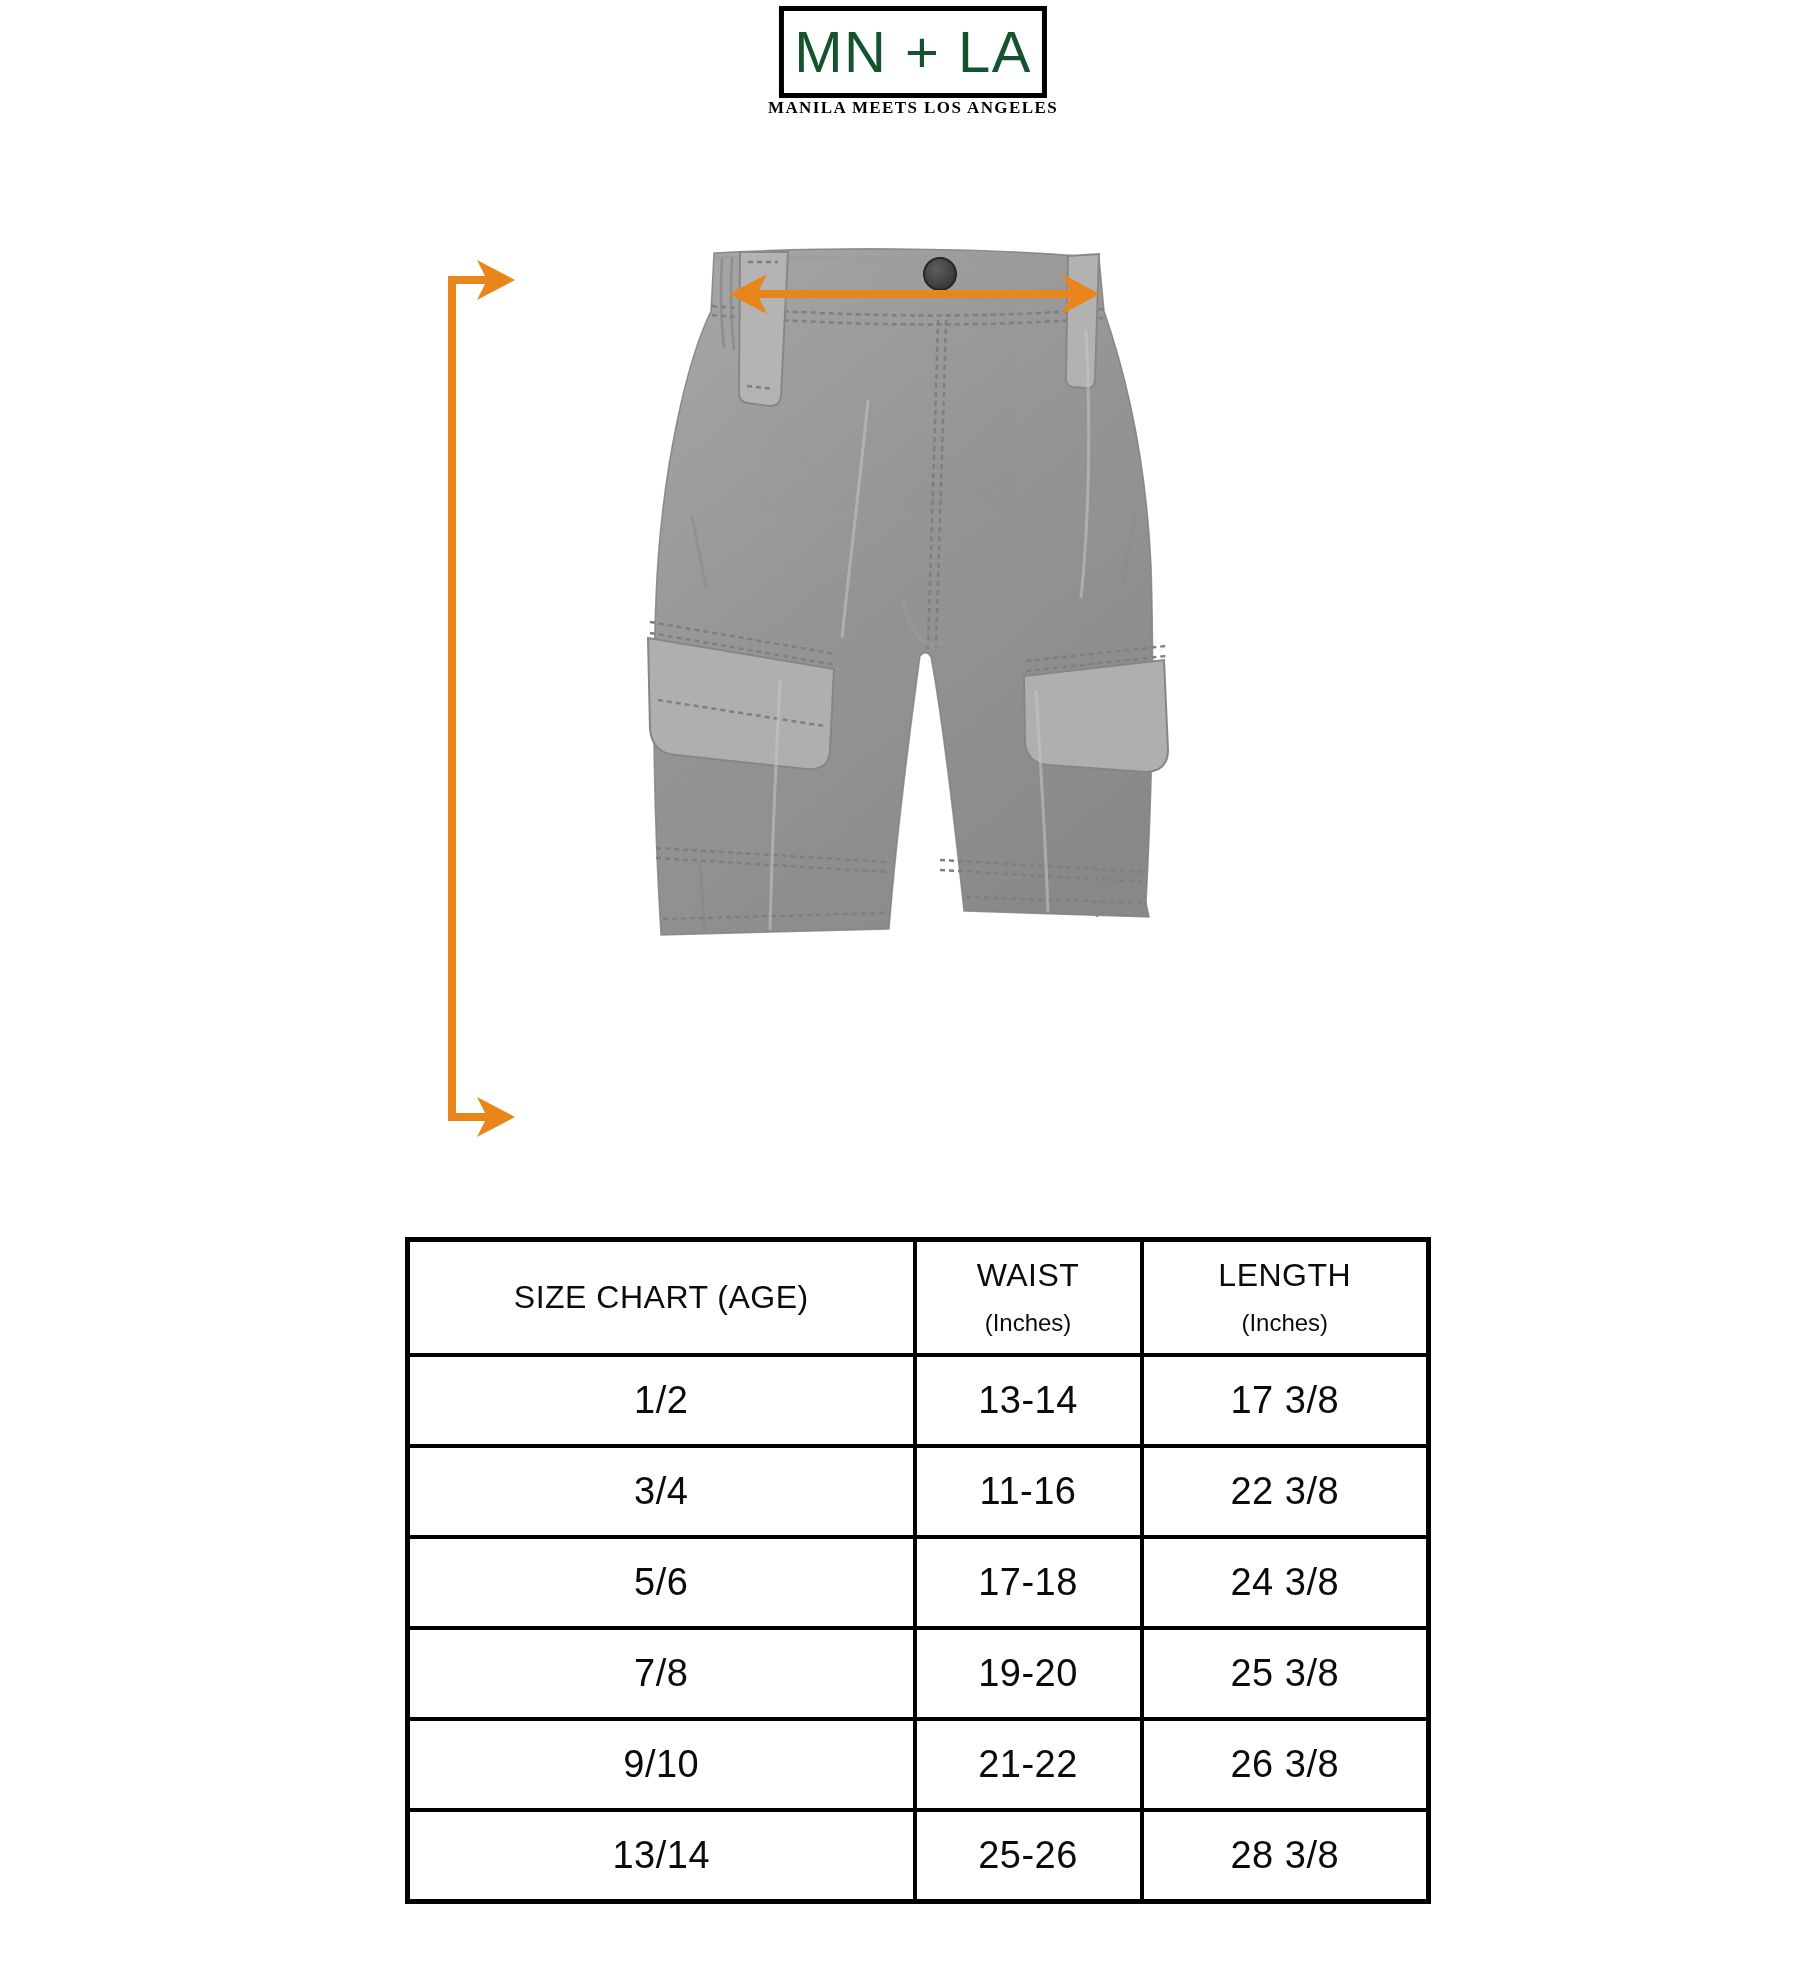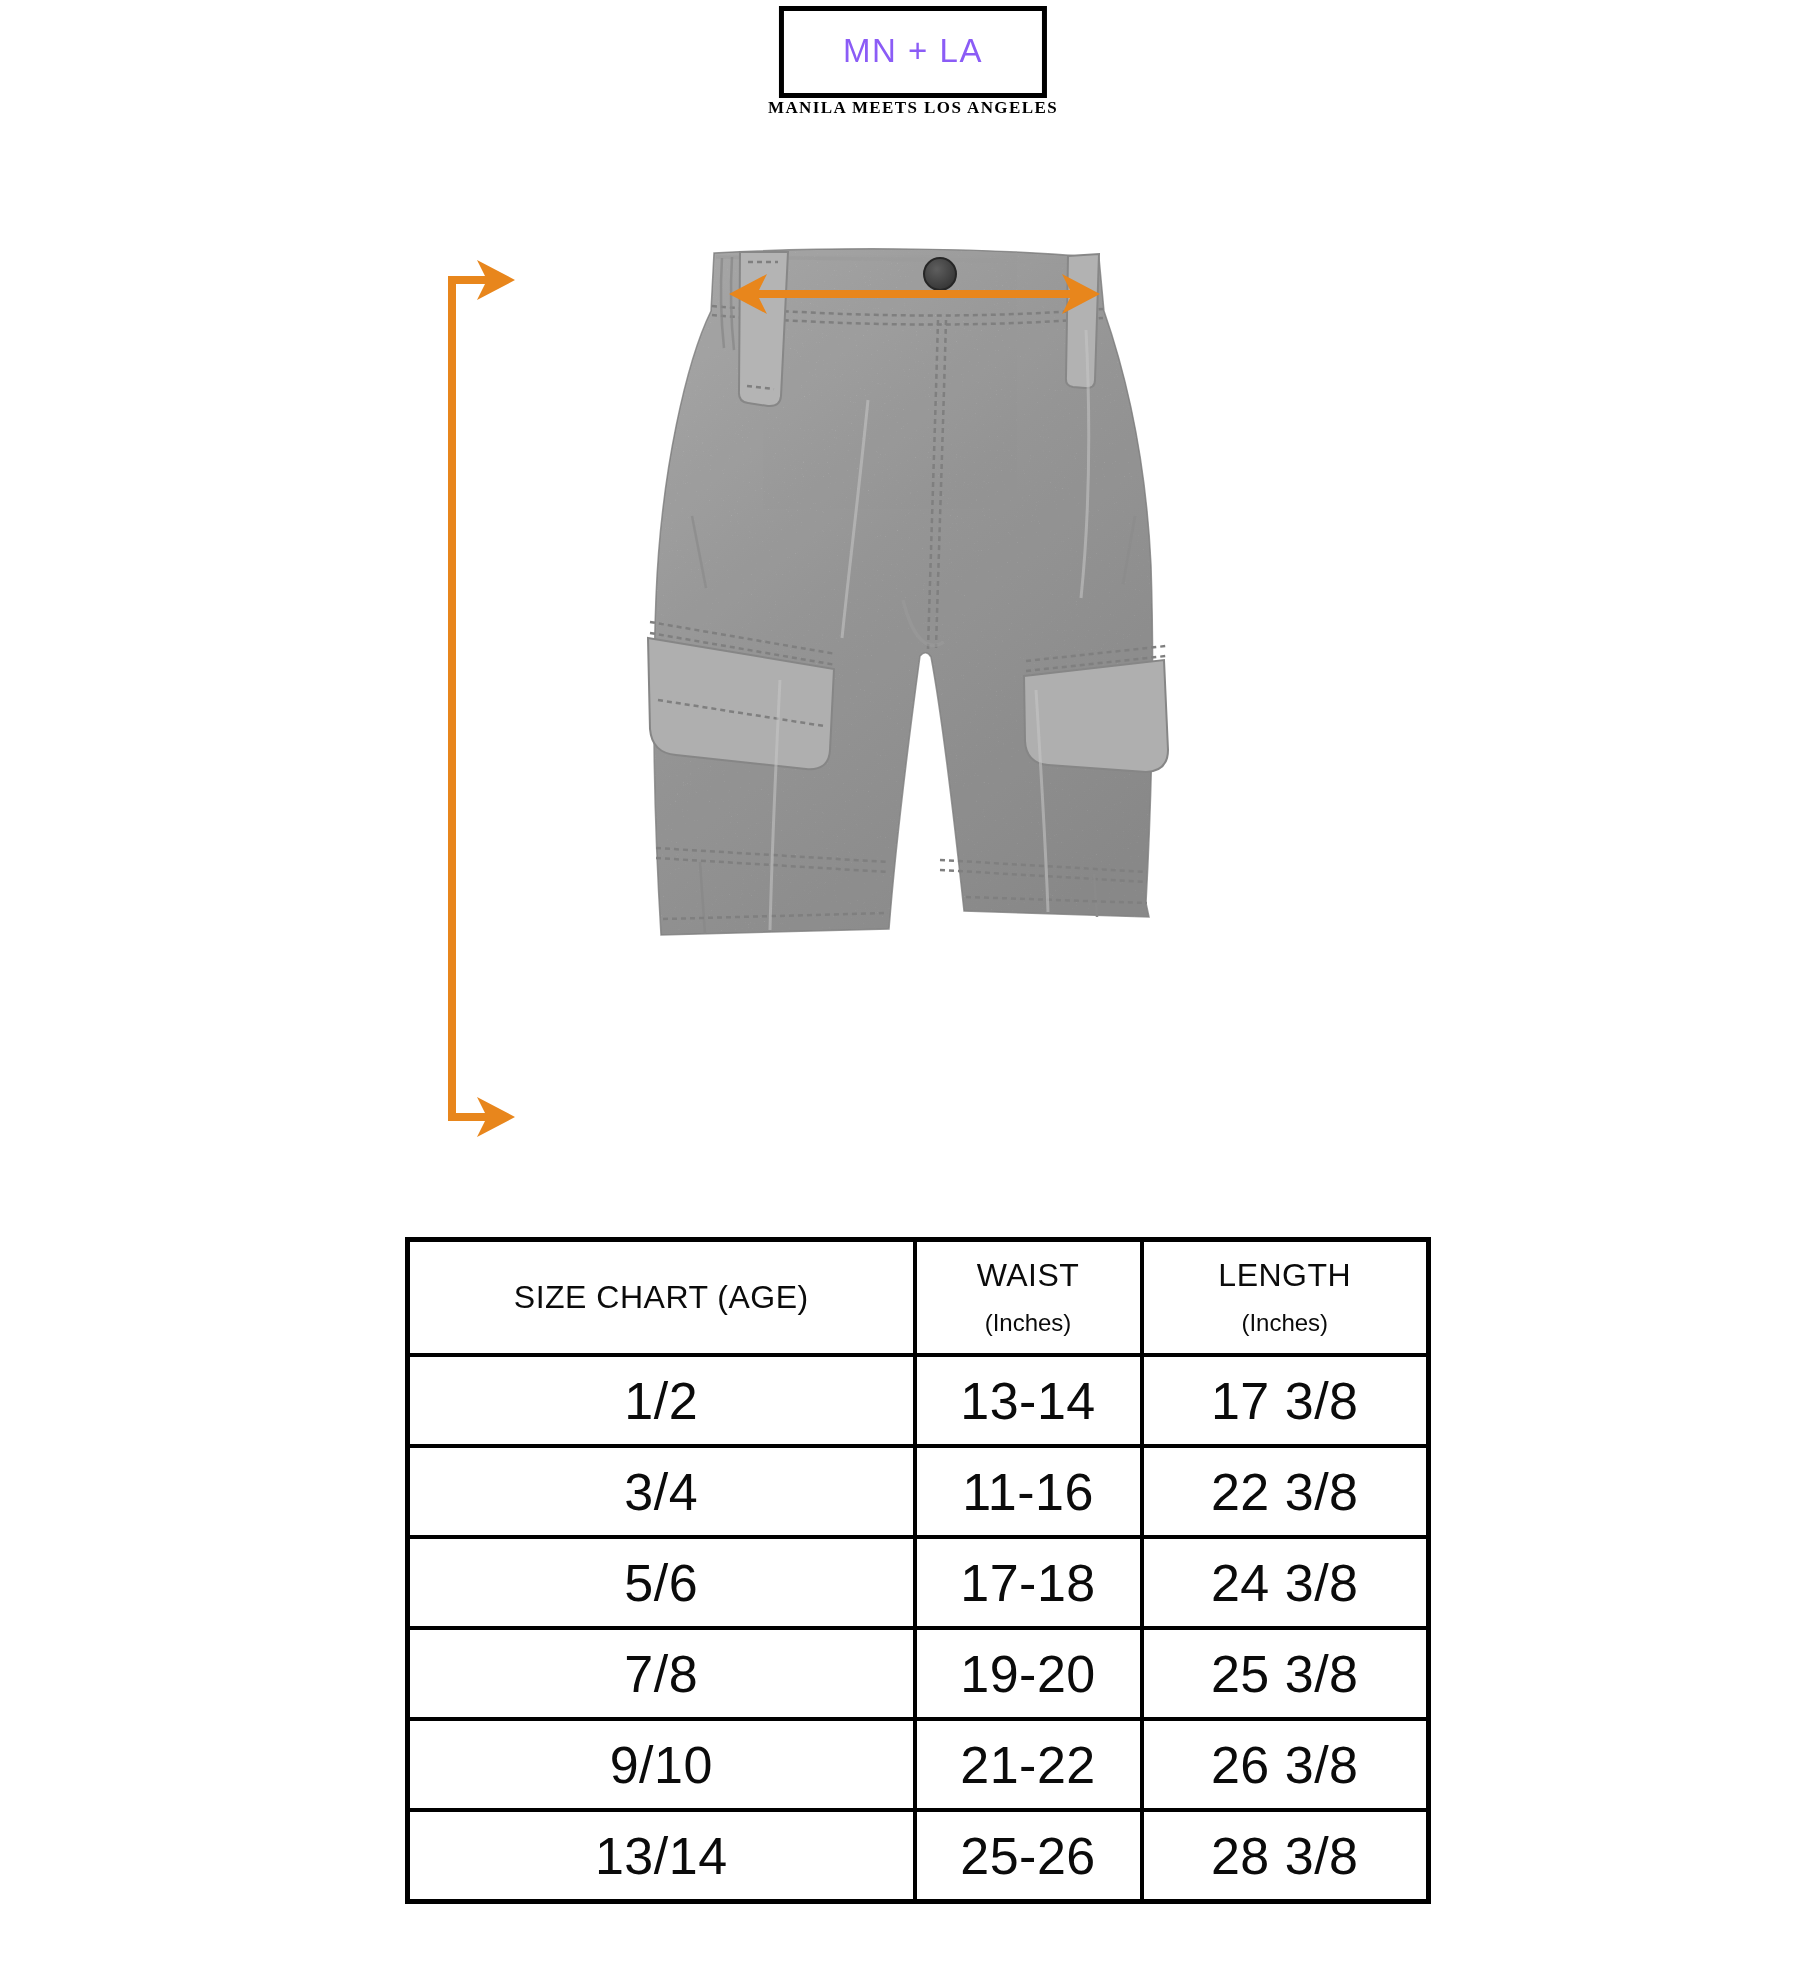--- a/index.html
+++ b/index.html
@@ -13,21 +13,21 @@
     font-family:"Liberation Sans", sans-serif;color:var(--text);
   }
   .page{position:absolute;inset:0;}
 
   
   .brand{position:absolute;top:6px;left:913px;transform:translateX(-50%);text-align:center;}
   .logo-box{
     box-sizing:border-box;width:268px;height:92px;border:5px solid #000;
     display:flex;align-items:center;justify-content:center;margin:0 auto;background:#fff;
   }
-  .logo-text{font-size:33px;letter-spacing:1.5px;color:#8b5cf6;white-space:pre;padding-bottom:2px;}
+  .logo-text{font-size:58px;letter-spacing:1.5px;color:#14532d;white-space:pre;padding-bottom:2px;}
   .tagline{
     margin-top:0;font-family:"Liberation Serif", serif;font-weight:700;
     font-size:17px;letter-spacing:1.4px;color:#000;white-space:nowrap;
   }
 
   
   .figure-svg{position:absolute;left:0;top:0;width:1800px;height:1980px;}
   .stitch{fill:none;stroke:#7f7f7f;stroke-width:2.5;stroke-dasharray:5 4;}
   .seam{fill:none;stroke:#8a8a8a;stroke-width:2.5;}
   .crease{fill:none;stroke:#c6c6c6;stroke-width:3;opacity:.55;}
@@ -39,21 +39,21 @@
   .size-table{
     position:absolute;left:405px;top:1237px;width:1021px;
     border-collapse:collapse;table-layout:fixed;text-align:center;background:#fff;
     border:5px solid var(--table-border);
   }
   .size-table th,.size-table td{
     border:4px solid var(--table-border);vertical-align:middle;padding:0;
     font-weight:400;color:var(--text);
   }
   .size-table thead th{height:111px;}
-  .size-table tbody td{height:87px;font-size:52px;letter-spacing:.5px;}
+  .size-table tbody td{height:87px;font-size:38px;letter-spacing:.5px;}
   .hdr-main{display:block;font-size:32px;letter-spacing:.5px;line-height:1.1;}
   .hdr-unit{display:block;font-size:24px;margin-top:16px;}
 </style>
 </head>
 <body>
 
 <div class="page">
 
   <header class="brand">
     <div class="logo-box">

